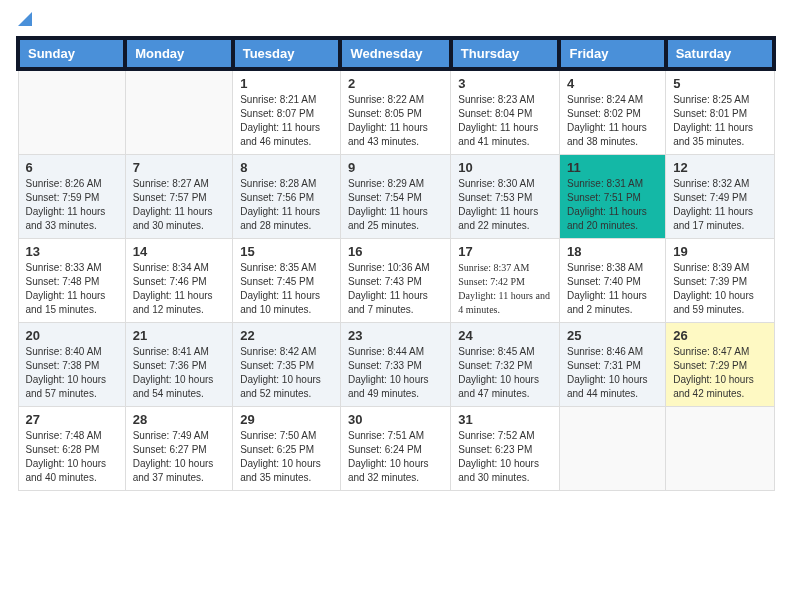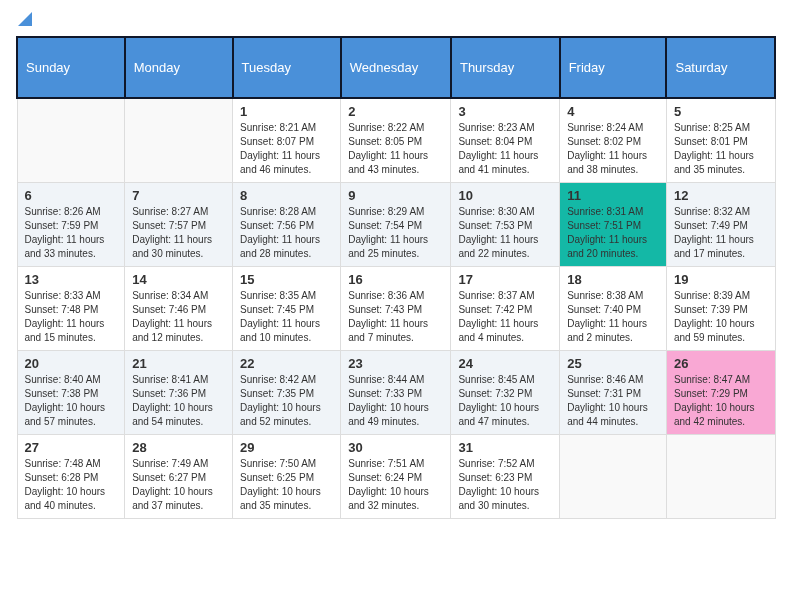--- a/index.html
+++ b/index.html
@@ -36,24 +36,24 @@
     }
     .calendar {
       width: 100%;
       border-collapse: collapse;
       border: 1px solid #ccc;
     }
     .calendar th {
       background-color: #4a90d9;
       color: #fff;
       font-size: 13px;
-      font-weight: normal;
-      padding: 22px 8px;
+      font-weight: bold;
+      padding: 6px 8px;
       text-align: left;
-      border: 2px solid #0f172a;
+      border: 4px solid #0f172a;
     }
     .calendar td {
       vertical-align: top;
       padding: 5px 7px;
       border: 1px solid #ddd;
       width: 113px;
       height: 80px;
       font-size: 10.5px;
       color: #333;
       background: #fff;
@@ -217,27 +217,27 @@
 Daylight: 11 hours and 12 minutes.</div>
         </td>
         <td style="background: rgb(255, 255, 255);">
           <span class="day-num">15</span>
           <div class="day-info" style="white-space: pre-line;">Sunrise: 8:35 AM
 Sunset: 7:45 PM
 Daylight: 11 hours and 10 minutes.</div>
         </td>
         <td style="background: rgb(255, 255, 255);">
           <span class="day-num">16</span>
-          <div class="day-info" style="white-space: pre-line;">Sunrise: 8:36 AM
+          <div class="day-info" style="white-space: pre-line;">Sunrise: 10:36 AM
 Sunset: 7:43 PM
 Daylight: 11 hours and 7 minutes.</div>
         </td>
         <td style="background: rgb(255, 255, 255);">
           <span class="day-num">17</span>
-          <div class="day-info" style="white-space: pre-line;">Sunrise: 8:37 AM
+          <div class="day-info" style="white-space: pre-line; font-family: Liberation Serif, serif;">Sunrise: 8:37 AM
 Sunset: 7:42 PM
 Daylight: 11 hours and 4 minutes.</div>
         </td>
         <td style="background: rgb(255, 255, 255);">
           <span class="day-num">18</span>
           <div class="day-info" style="white-space: pre-line;">Sunrise: 8:38 AM
 Sunset: 7:40 PM
 Daylight: 11 hours and 2 minutes.</div>
         </td>
         <td style="background: rgb(255, 255, 255);">
@@ -277,21 +277,21 @@
           <div class="day-info" style="white-space: pre-line;">Sunrise: 8:45 AM
 Sunset: 7:32 PM
 Daylight: 10 hours and 47 minutes.</div>
         </td>
         <td style="background: rgb(240, 244, 248);">
           <span class="day-num">25</span>
           <div class="day-info" style="white-space: pre-line;">Sunrise: 8:46 AM
 Sunset: 7:31 PM
 Daylight: 10 hours and 44 minutes.</div>
         </td>
-        <td style="background: #f9a8d4;">
+        <td style="background: #fef9c3;">
           <span class="day-num">26</span>
           <div class="day-info" style="white-space: pre-line;">Sunrise: 8:47 AM
 Sunset: 7:29 PM
 Daylight: 10 hours and 42 minutes.</div>
         </td>
       </tr>
       <tr>
         <td style="background: rgb(255, 255, 255);">
           <span class="day-num">27</span>
           <div class="day-info" style="white-space: pre-line;">Sunrise: 7:48 AM

